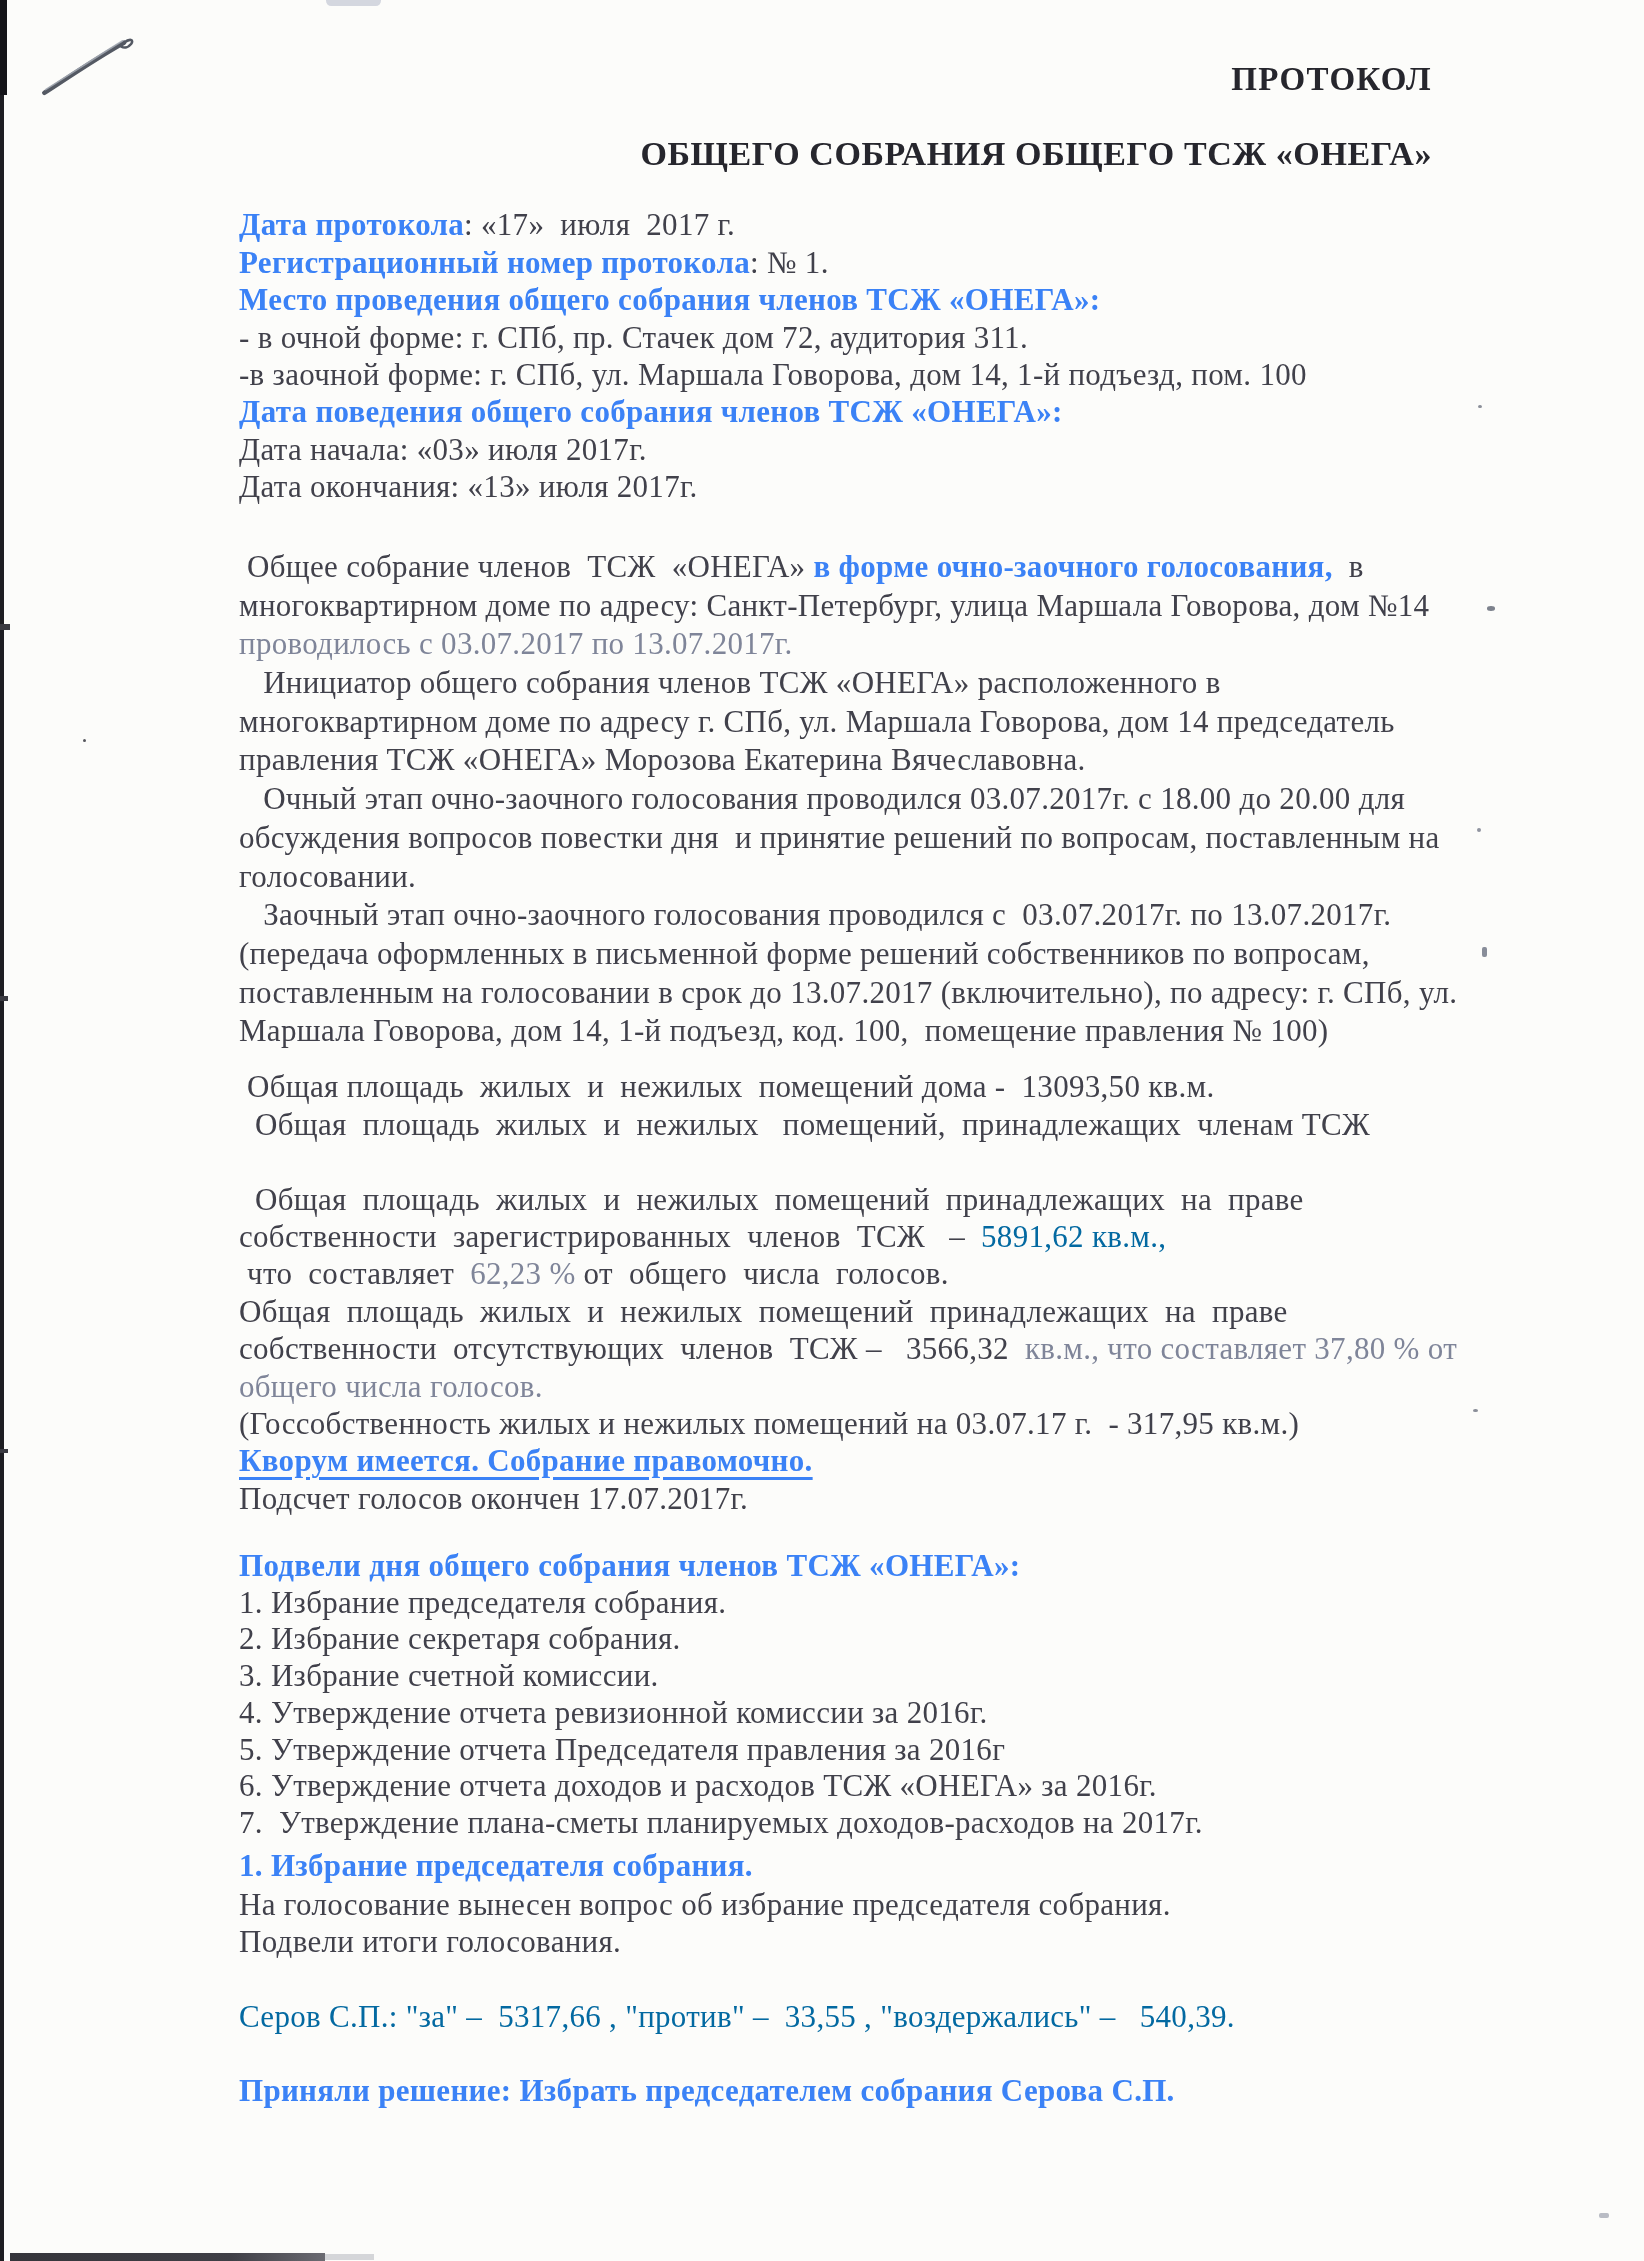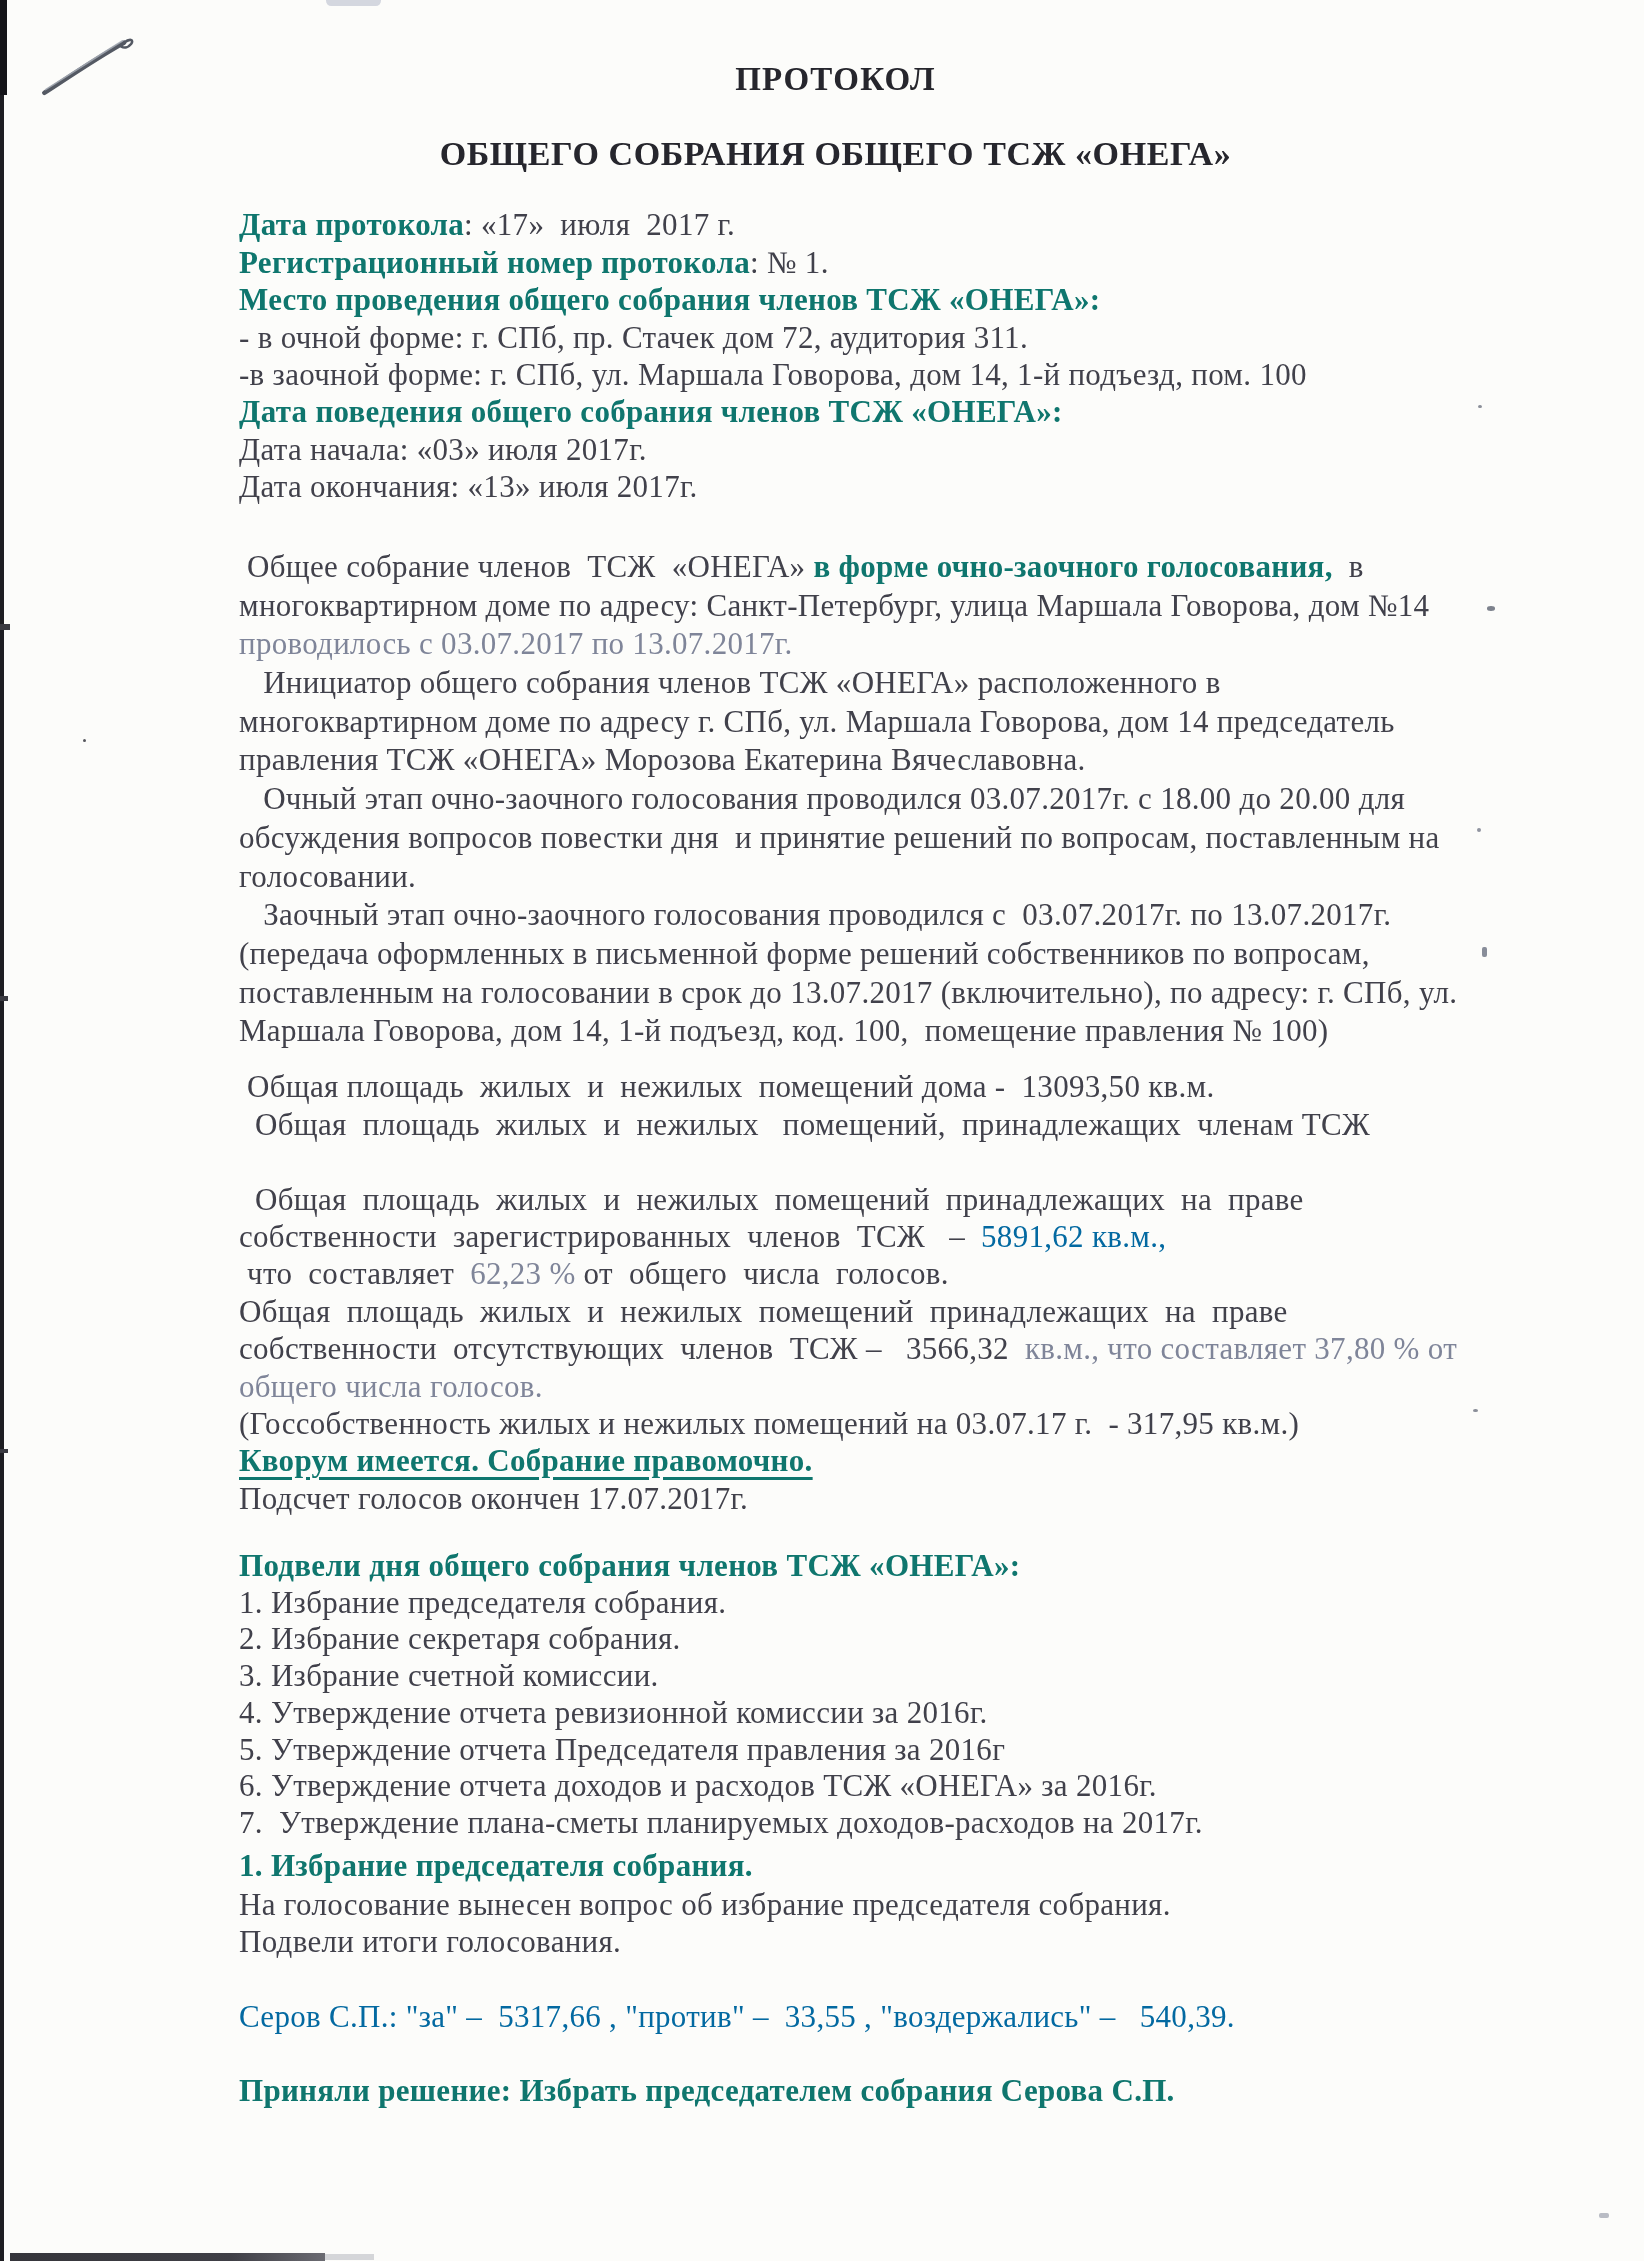--- a/index.html
+++ b/index.html
@@ -12,24 +12,24 @@
     color:#41414b;
   }
   
   .ln{
     position:absolute;left:239px;
     font-size:31px;line-height:37px;
     white-space:pre;
     color:#41414b;
     letter-spacing:0.3px;
   }
-  .center{width:1193px;text-align:center;}
+  .center{width:1193px;text-align:right;}
   .t1{font-size:33px;font-weight:bold;color:#26262d;letter-spacing:1.3px;}
   .t2{font-size:34px;font-weight:bold;color:#26262d;letter-spacing:0.6px;}
-  .b{font-weight:bold;color:#0f766e;}
+  .b{font-weight:bold;color:#3b82f6;}
   .light{color:#7f8599;}
   .mid{color:#0369a1;}
   .u{text-decoration:underline;text-decoration-thickness:2.6px;text-underline-offset:5.8px;}
   
   .left-border{position:absolute;left:0;top:0;width:3.9px;height:2261px;background:#1d1d22;}
   .left-border-top{position:absolute;left:0;top:0;width:7px;height:95px;background:#141419;}
   .border-tick{position:absolute;background:#3a3a41;}
   .speck{position:absolute;border-radius:50%;}
   .bottom-strip{position:absolute;left:10.3px;bottom:0;width:315px;height:8.4px;background:linear-gradient(90deg,#35353b 0%,#3f3f46 70%,#6b6b72 100%);}
   .bottom-strip-fade{position:absolute;left:325px;bottom:1.3px;width:49px;height:5.8px;background:#b4b6bd;opacity:.55;}

